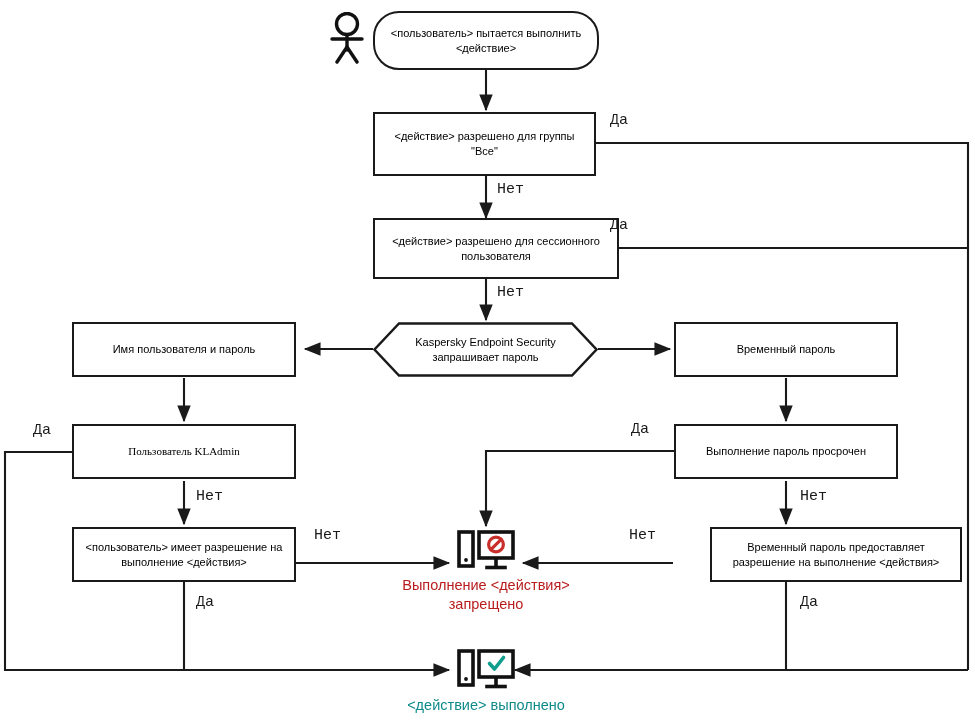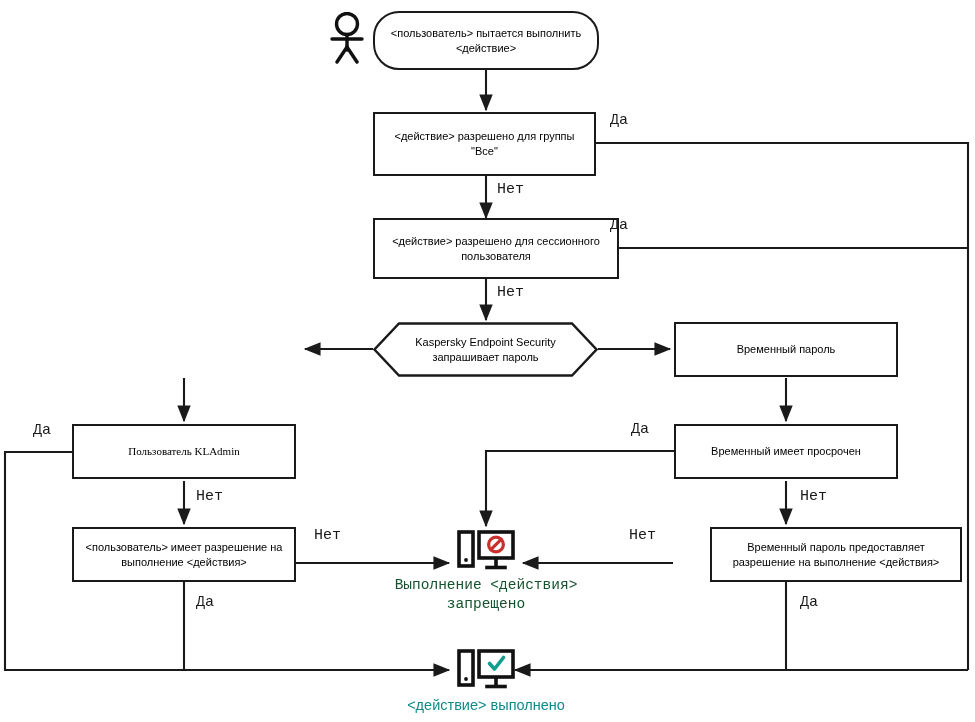--- a/index.html
+++ b/index.html
@@ -60,21 +60,21 @@
     font-family:Liberation Mono, monospace;
   }
   .term-label{
     position:absolute;
     font-size:14.5px;
     text-align:center;
     white-space:nowrap;
     line-height:1.3;
     z-index:4;
   }
-  .term-label.deny{ color:#14532d;font-family:Liberation Mono, monospace; }
+  .term-label.deny{ color:#b91c1c; }
   .term-label.allow{ color:#0f8a8a; }
   .icon-box{
     position:absolute;
     z-index:5;
   }
   .person{
     position:absolute;
     z-index:5;
   }
 </style>
@@ -151,31 +151,34 @@
     <span>&lt;действие&gt; разрешено для сессионного пользователя</span>
   </div>
 
   <div class="node hex" style="left:373px;top:322px;width:225px;height:55px;">
     <svg class="hexbg" viewBox="0 0 225 55" preserveAspectRatio="none" xmlns="http://www.w3.org/2000/svg">
       <polygon points="26,1.5 199,1.5 223.5,27.5 199,53.5 26,53.5 1.5,27.5" fill="#fff" stroke="#1a1a1a" stroke-width="2.4" vector-effect="non-scaling-stroke"></polygon>
     </svg>
     <span class="hextext">Kaspersky Endpoint Security запрашивает пароль</span>
   </div>
 
+  <div class="node" style="left:72px;top:322px;width:224px;height:55px;">
+    <span>Имя пользователя и пароль</span>
+  </div>
 
   <div class="node" style="left:674px;top:322px;width:224px;height:55px;">
     <span>Временный пароль</span>
   </div>
 
   <div class="node" style="left:72px;top:424px;width:224px;height:55px;font-family:Liberation Serif, serif;">
     <span>Пользователь KLAdmin</span>
   </div>
 
   <div class="node" style="left:674px;top:424px;width:224px;height:55px;">
-    <span>Временный имеет просрочен</span>
+    <span>Выполнение пароль просрочен</span>
   </div>
 
   <div class="node" style="left:72px;top:527px;width:224px;height:55px;">
     <span>&lt;пользователь&gt; имеет разрешение на выполнение &lt;действия&gt;</span>
   </div>
 
   <div class="node" style="left:710px;top:527px;width:252px;height:55px;">
     <span>Временный пароль предоставляет разрешение на выполнение &lt;действия&gt;</span>
   </div>
 

